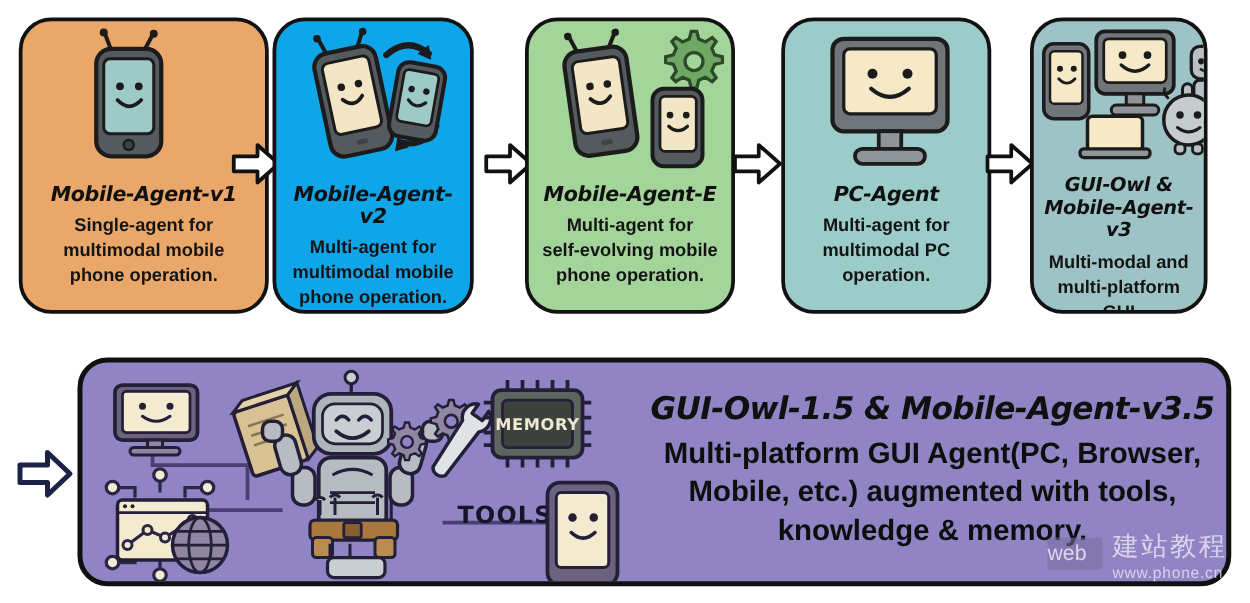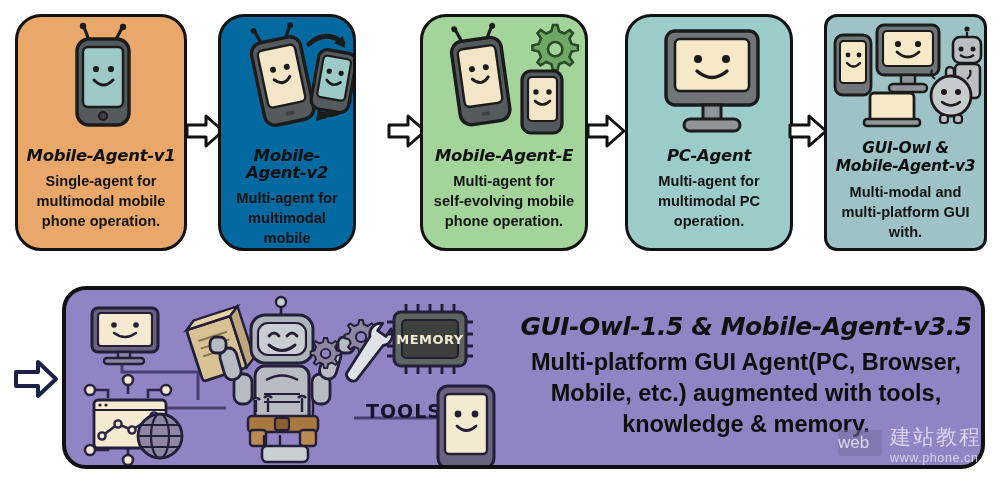--- a/index.html
+++ b/index.html
@@ -120,21 +120,21 @@
     color: rgba(245,242,250,0.70);
     font-family: "Liberation Sans", sans-serif;
     font-size: 12.5px; line-height: 16px; letter-spacing: 0.6px;
   }
 </style>
 </head>
 <body>
 
 <div id="root">
 
-  <div class="card" id="card-0" style="left:15px; width:172px; background:#e9a86a;">
+  <div class="card" id="card-0" style="left:15px; width:200px; background:#e9a86a;">
     <div class="card-art">
       <svg width="172" height="128" viewBox="0 0 172 128">
         <g stroke="#1b1b1b" stroke-width="3.2" fill="none" stroke-linecap="round">
           <path d="M72 26 L66 10"></path>
             <path d="M96 26 L104 11"></path>
         </g>
         <circle cx="65" cy="9" r="3.2" fill="#1b1b1b"></circle>
           <circle cx="105" cy="10" r="3.2" fill="#1b1b1b"></circle>
         <rect x="59" y="22" width="52" height="86" rx="12" fill="#555a5e" stroke="#1b1b1b" stroke-width="3.4"></rect>
         <rect x="65" y="30" width="40" height="60" rx="5" fill="#9dc9c6" stroke="#1b1b1b" stroke-width="2.4"></rect>
@@ -149,21 +149,21 @@
 multimodal mobile
 phone operation.</div>
   </div>
 
   <div class="flow-arrow" style="left:184px;">
     <svg width="42" height="40" viewBox="0 0 42 40">
       <path d="M3 14 H22 V5 L39 20 L22 35 V26 H3 Z" fill="#ffffff" stroke="#111111" stroke-width="3" stroke-linejoin="round"></path>
     </svg>
   </div>
 
-  <div class="card" id="card-1" style="left:218px; width:138px; background:#0369a1;">
+  <div class="card" id="card-1" style="left:218px; width:161px; background:#0ea5e9;">
     <div class="card-art">
       <svg width="174" height="128" viewBox="0 0 174 128">
         <g>
           <path d="M88 27 Q105 12 122 26" stroke="#1b1b1b" stroke-width="5" fill="none" stroke-linecap="round"></path>
           <path d="M124 31 L122 19 L113 26 Z" fill="#1b1b1b"></path>
           <path d="M128 84 Q118 101 100 97" stroke="#1b1b1b" stroke-width="5" fill="none" stroke-linecap="round"></path>
           <path d="M97 92 L95 104 L106 101 Z" fill="#1b1b1b"></path>
         </g>
         <g transform="rotate(-12 62 66)">
           <g stroke="#1b1b1b" stroke-width="3.2" fill="none" stroke-linecap="round">
@@ -261,21 +261,21 @@
 multimodal PC
 operation.</div>
   </div>
 
   <div class="flow-arrow" style="left:787px;">
     <svg width="42" height="40" viewBox="0 0 42 40">
       <path d="M3 14 H22 V5 L39 20 L22 35 V26 H3 Z" fill="#ffffff" stroke="#111111" stroke-width="3" stroke-linejoin="round"></path>
     </svg>
   </div>
 
-  <div class="card two-line" id="card-4" style="left:824px; width:163px; background:#9ec3c6;border-radius:13px;">
+  <div class="card two-line" id="card-4" style="left:824px; width:142px; background:#9ec3c6;">
     <div class="card-art" style="height:120px;">
       <svg width="163" height="120" viewBox="0 0 163 120">
         <g>
           <rect x="8" y="18" width="36" height="60" rx="8" fill="#6f7579" stroke="#1b1b1b" stroke-width="2.8"></rect>
           <rect x="13" y="24" width="26" height="42" rx="3.5" fill="#f6e9c8" stroke="#1b1b1b" stroke-width="2"></rect>
           <circle cx="21" cy="38" r="2.4" fill="#1b1b1b"></circle>
             <circle cx="32" cy="38" r="2.4" fill="#1b1b1b"></circle>
           <path d="M20 46 Q26.5 53 33 46" stroke="#1b1b1b" stroke-width="2.3" fill="none" stroke-linecap="round"></path>
         </g>
         <g>

